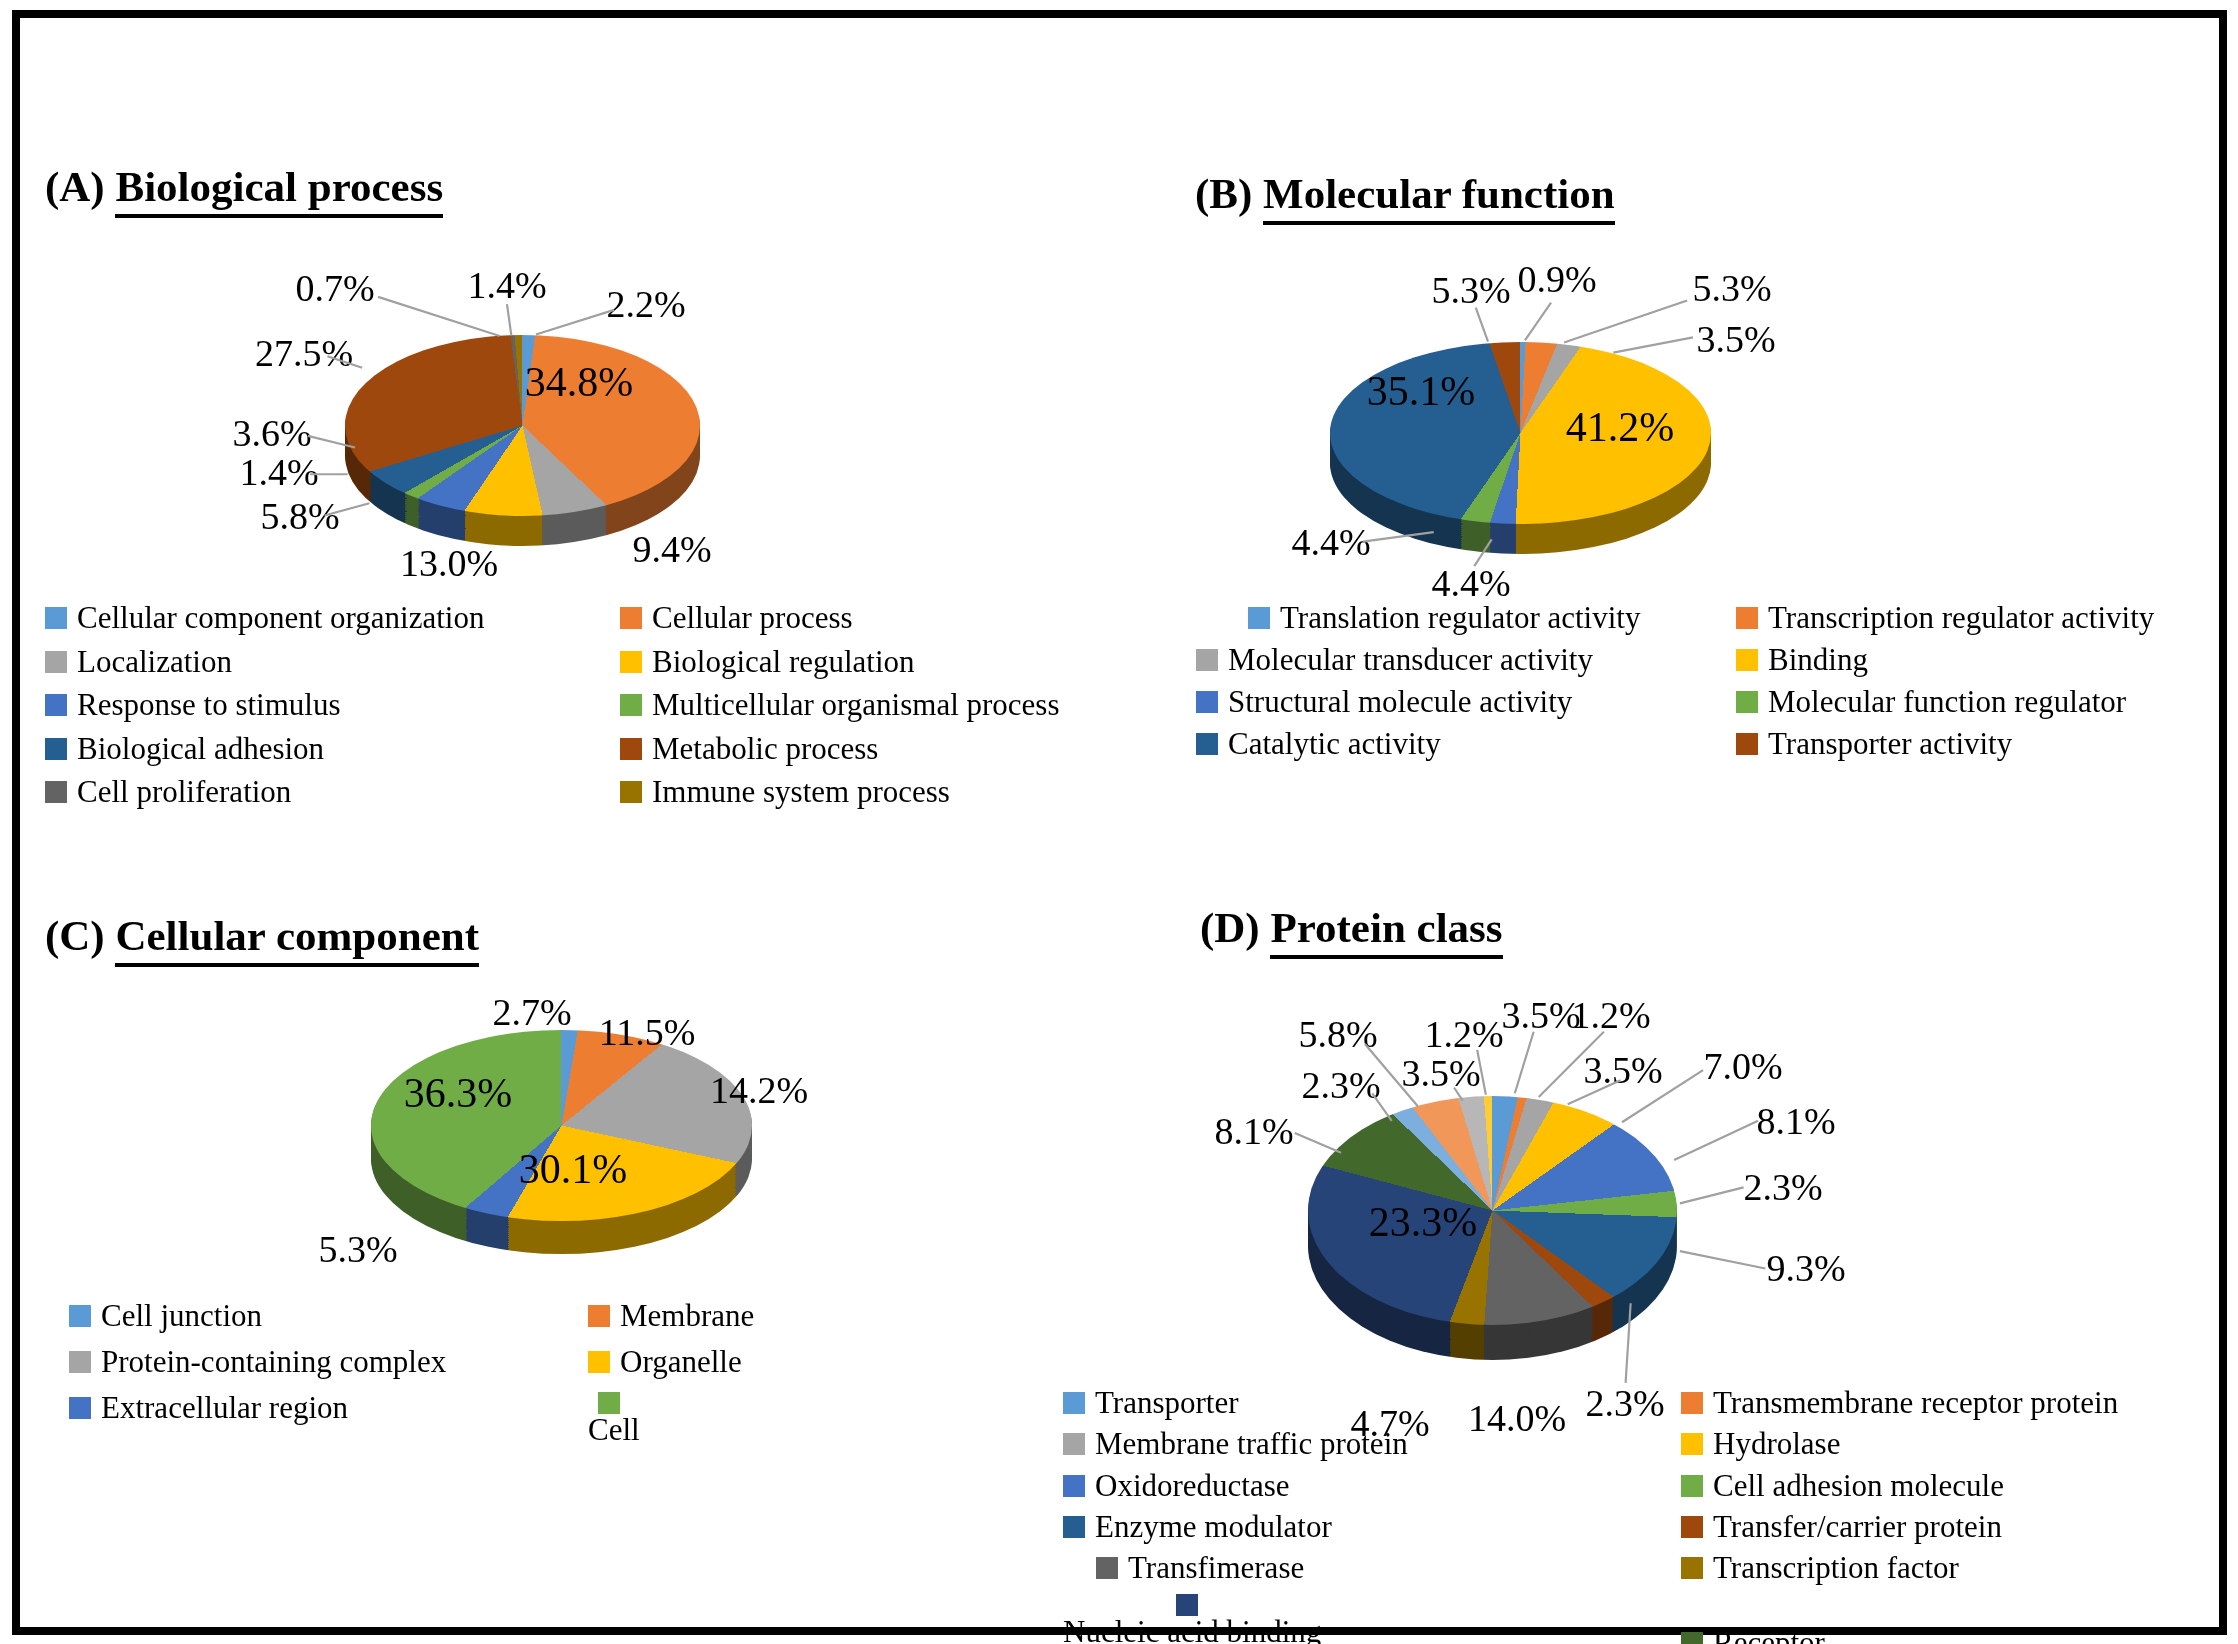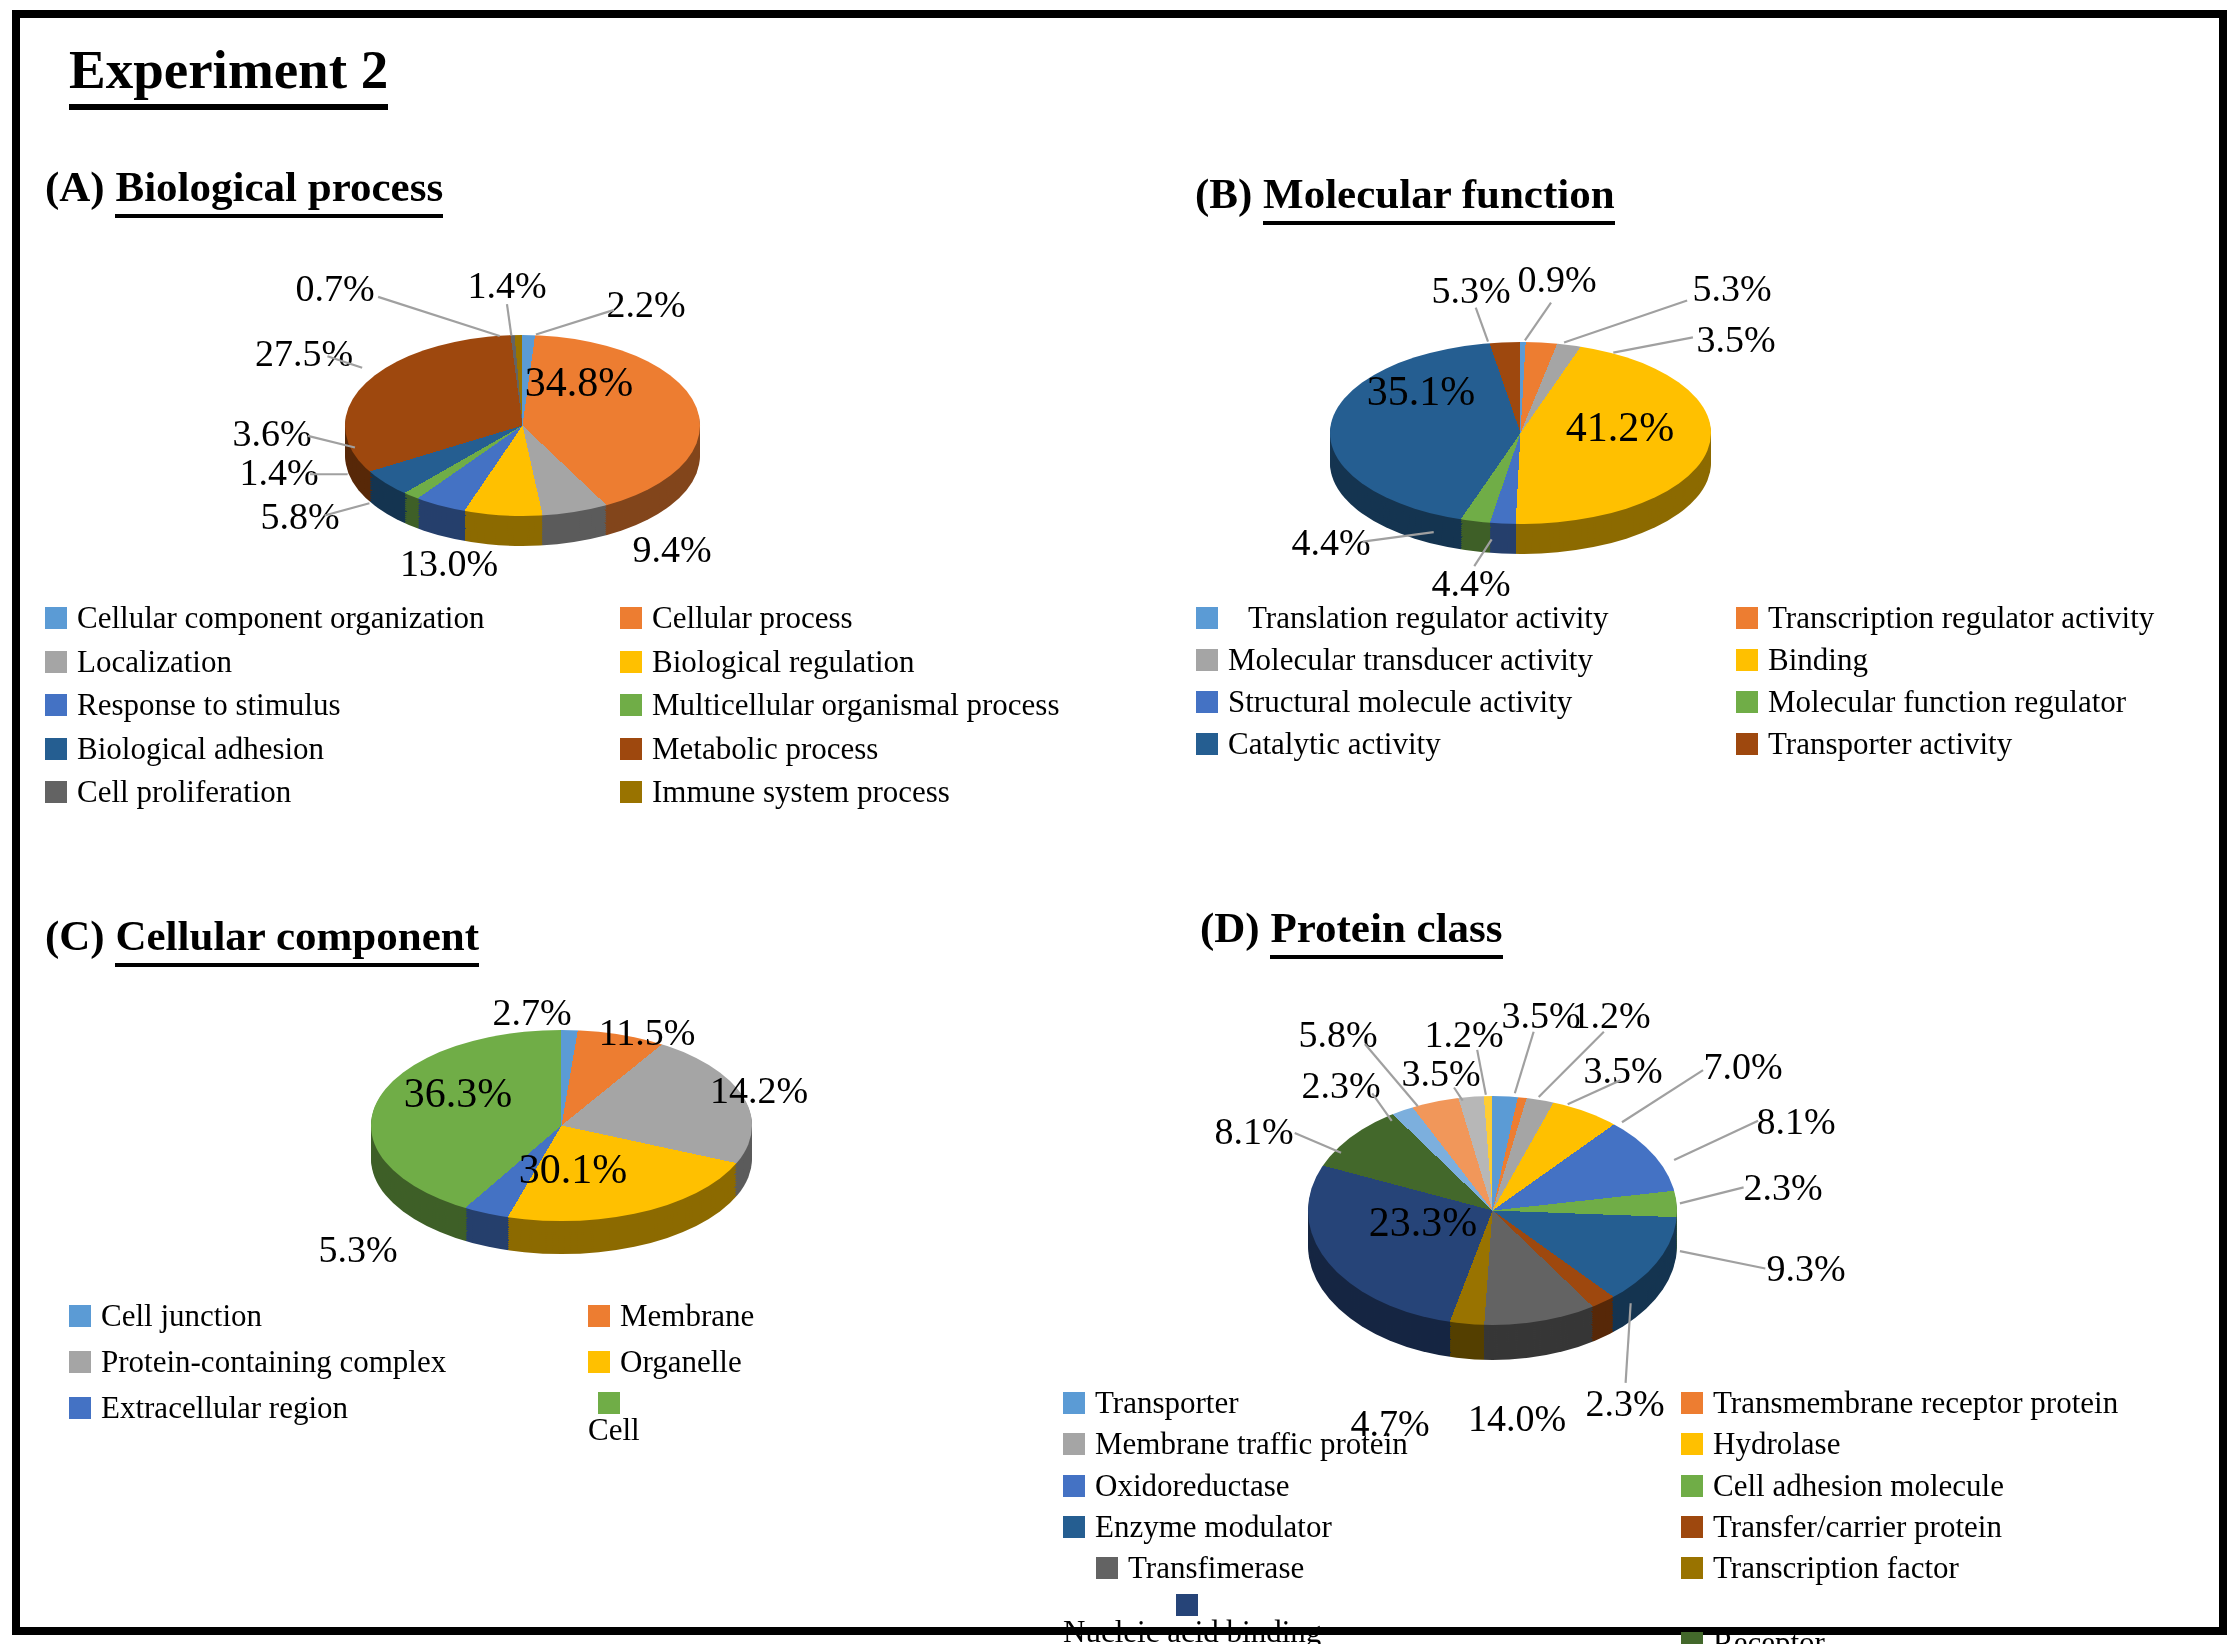--- a/index.html
+++ b/index.html
@@ -17,21 +17,20 @@
   .pct.big{font-size:42px;}
   .leg{position:absolute;display:flex;align-items:center;font-size:31px;line-height:1;white-space:nowrap;}
   .leg .sw{width:22px;height:22px;margin-right:10px;flex:0 0 22px;}
   svg.leaders{position:absolute;left:0;top:0;pointer-events:none;}
 </style>
 </head>
 <body>
 
 <div id="canvas">
   <div id="frame"></div>
-  <div id="title" style="left:69px;top:42px;">Experiment 2</div>
 
   <div class="header" style="left: 45px; top: 165px;">
     <span class="hp">(A)</span>
     <span class="hm">Biological process</span>
   </div>
   <div class="header" style="left: 1195px; top: 172px;">
     <span class="hp">(B)</span>
     <span class="hm">Molecular function</span>
   </div>
   <div class="header" style="left: 45px; top: 914px;">
@@ -127,21 +126,21 @@
       <div class="pieface" style="top: 0px; width: 381px; height: 182px; background: conic-gradient(rgb(91, 155, 213) 0deg, rgb(91, 155, 213) 3.24deg, rgb(237, 125, 49) 3.24deg, rgb(237, 125, 49) 22.3deg, rgb(165, 165, 165) 22.3deg, rgb(165, 165, 165) 34.89deg, rgb(255, 192, 0) 34.89deg, rgb(255, 192, 0) 183.06deg, rgb(68, 114, 196) 183.06deg, rgb(68, 114, 196) 198.88deg, rgb(112, 173, 71) 198.88deg, rgb(112, 173, 71) 214.71deg, rgb(37, 94, 145) 214.71deg, rgb(37, 94, 145) 340.94deg, rgb(158, 72, 14) 340.94deg, rgb(158, 72, 14) 360deg);"></div>
     </div>
     <div class="pct" style="left: 1471px; top: 290px;">5.3%</div>
     <div class="pct" style="left: 1557px; top: 279px;">0.9%</div>
     <div class="pct" style="left: 1732px; top: 288px;">5.3%</div>
     <div class="pct" style="left: 1736px; top: 339px;">3.5%</div>
     <div class="pct big" style="left: 1421px; top: 391px;">35.1%</div>
     <div class="pct big" style="left: 1620px; top: 427px;">41.2%</div>
     <div class="pct" style="left: 1331px; top: 542px;">4.4%</div>
     <div class="pct" style="left: 1471px; top: 583px;">4.4%</div>
-    <div class="leg" style="left: 1196px; top: 602px; gap: 20px;">
+    <div class="leg" style="left: 1248px; top: 602px;">
       <span class="sw" style="background: rgb(91, 155, 213);"></span>
       <span>Translation regulator activity</span>
     </div>
     <div class="leg" style="left: 1196px; top: 644px;">
       <span class="sw" style="background: rgb(165, 165, 165);"></span>
       <span>Molecular transducer activity</span>
     </div>
     <div class="leg" style="left: 1196px; top: 686px;">
       <span class="sw" style="background: rgb(68, 114, 196);"></span>
       <span>Structural molecule activity</span>

